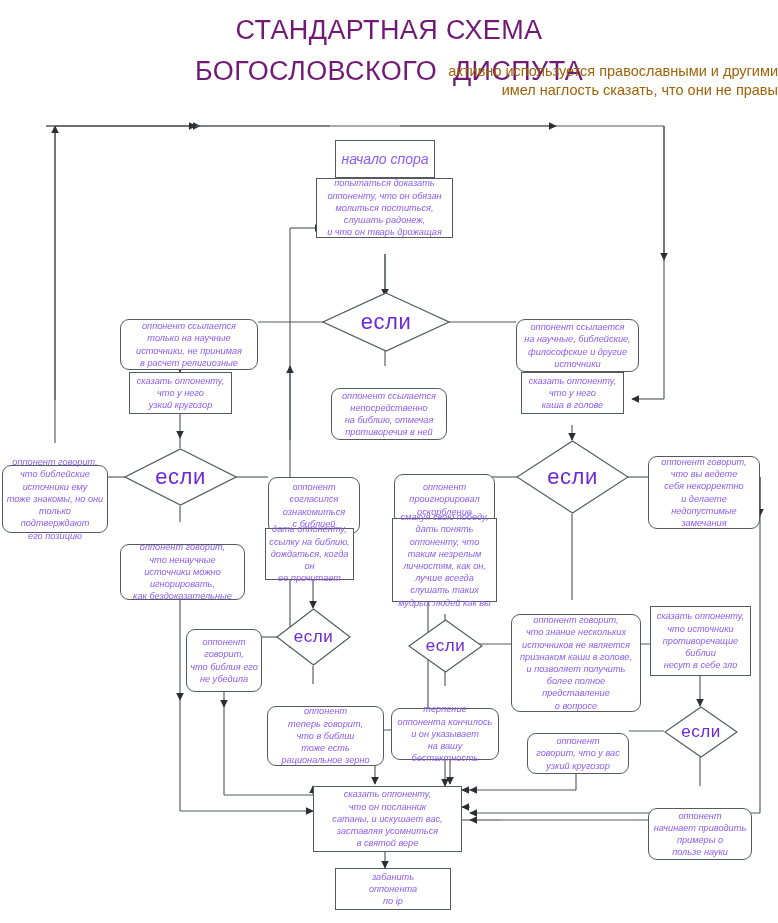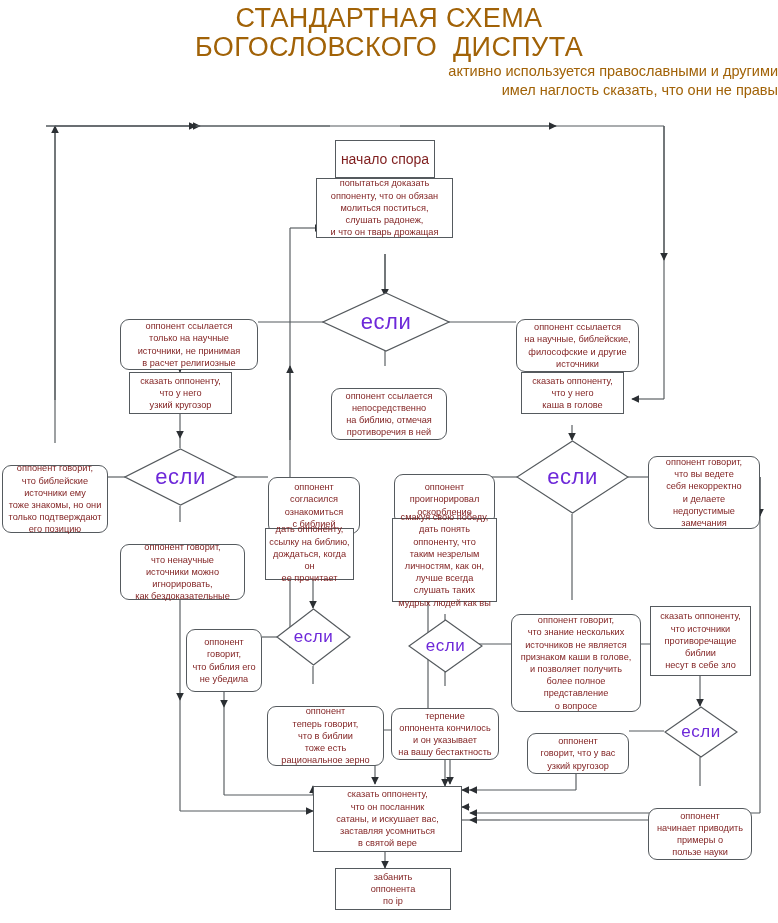--- a/index.html
+++ b/index.html
@@ -21,22 +21,23 @@
     position:absolute;
     left:0; top:4px;
     width:778px;
     text-align:center;
   }
   .title-line{
     font-size:27px;
     letter-spacing:0.4px;
     line-height:1.08;
     font-weight:400;
-    color:#a16207;
+    color:#701a75;
     white-space:pre;
+    margin-top:12px;
   }
   #subtitle{
     position:absolute;
     left:0; top:62px;
     width:778px;
     text-align:right;
     font-size:14.5px;
     line-height:1.28;
     color:#a16207;
   }
@@ -55,23 +56,24 @@
     position:absolute;
     box-sizing:border-box;
     border:1px solid #555a5e;
     background:#ffffff;
     display:flex;
     align-items:center;
     justify-content:center;
     text-align:center;
     font-size:9.2px;
     line-height:1.33;
-    color:#7f1d1d;
+    color:#8b5cf6;
     padding:2px 3px;
     white-space:pre-line;
+    font-style:italic;
   }
   .node.rounded{border-radius:9px;margin-top:22px;}
   .node.sharp{border-radius:0;}
   .node.start{font-size:14px;}
 
   
   .diamond{
     position:absolute;
     display:flex;
     align-items:center;

